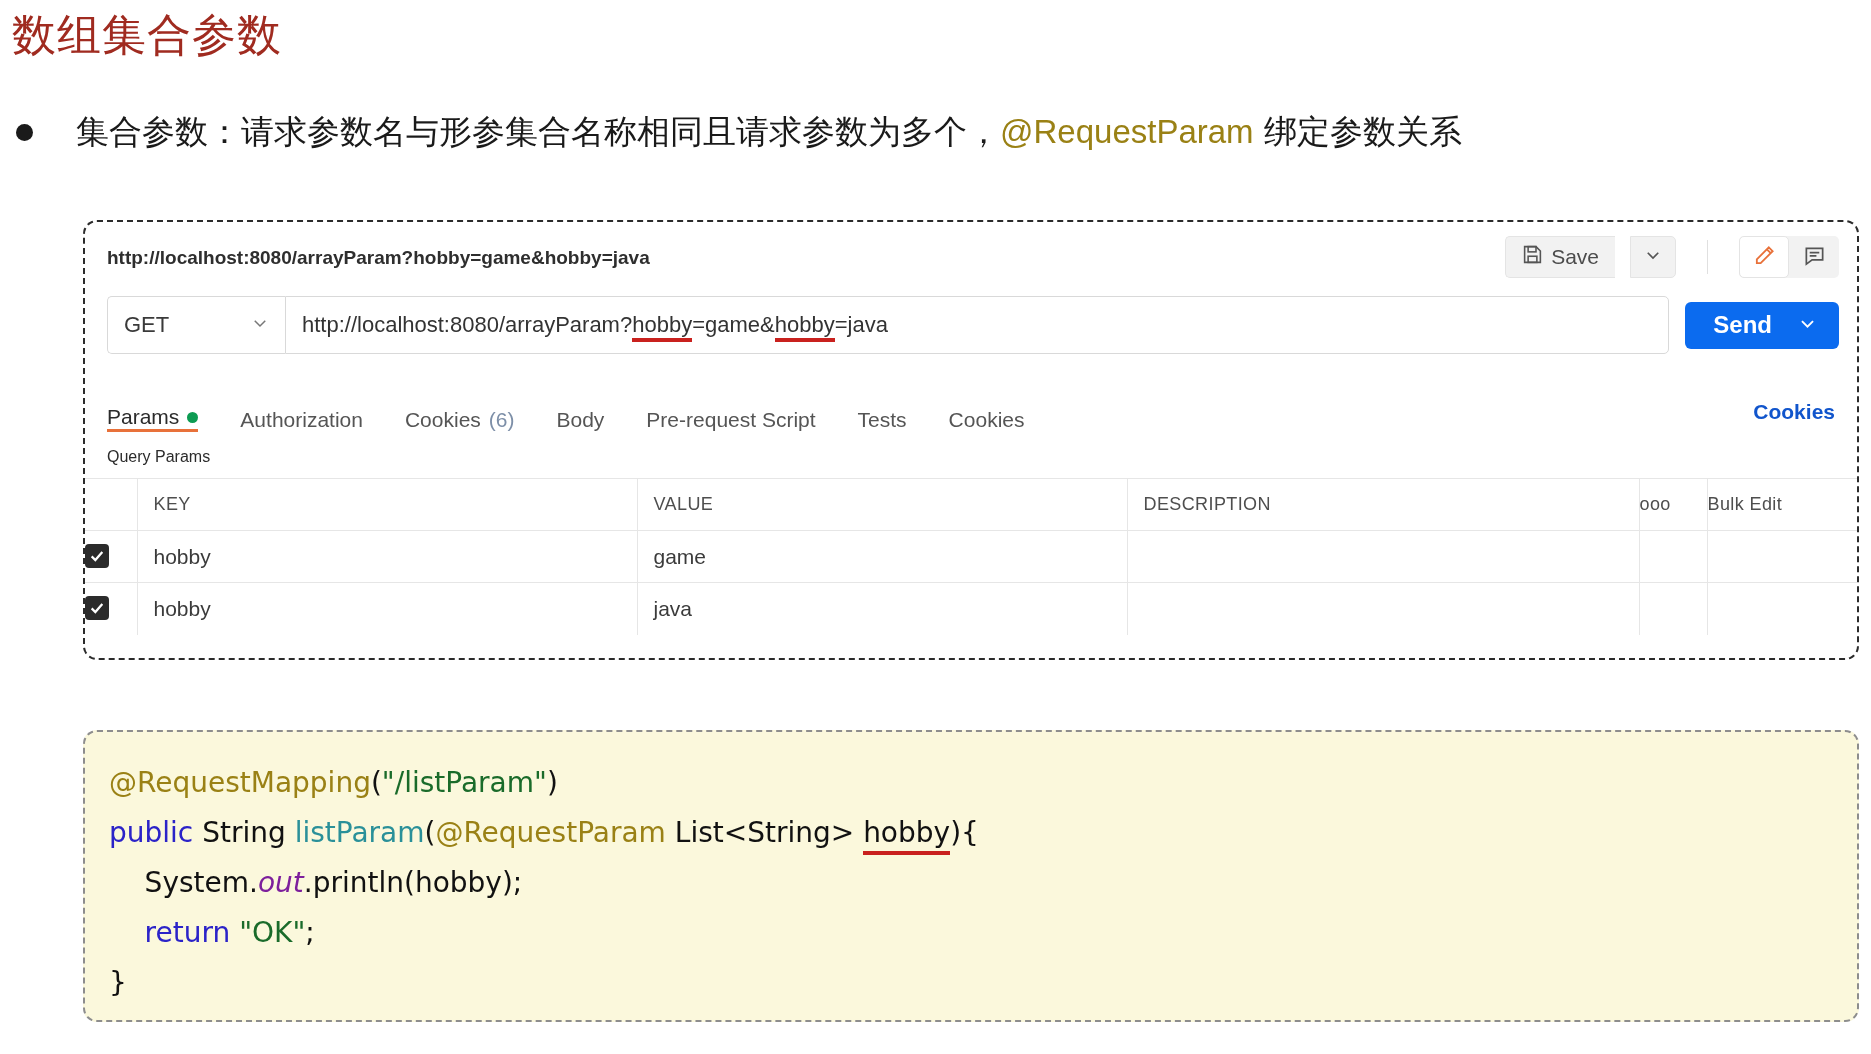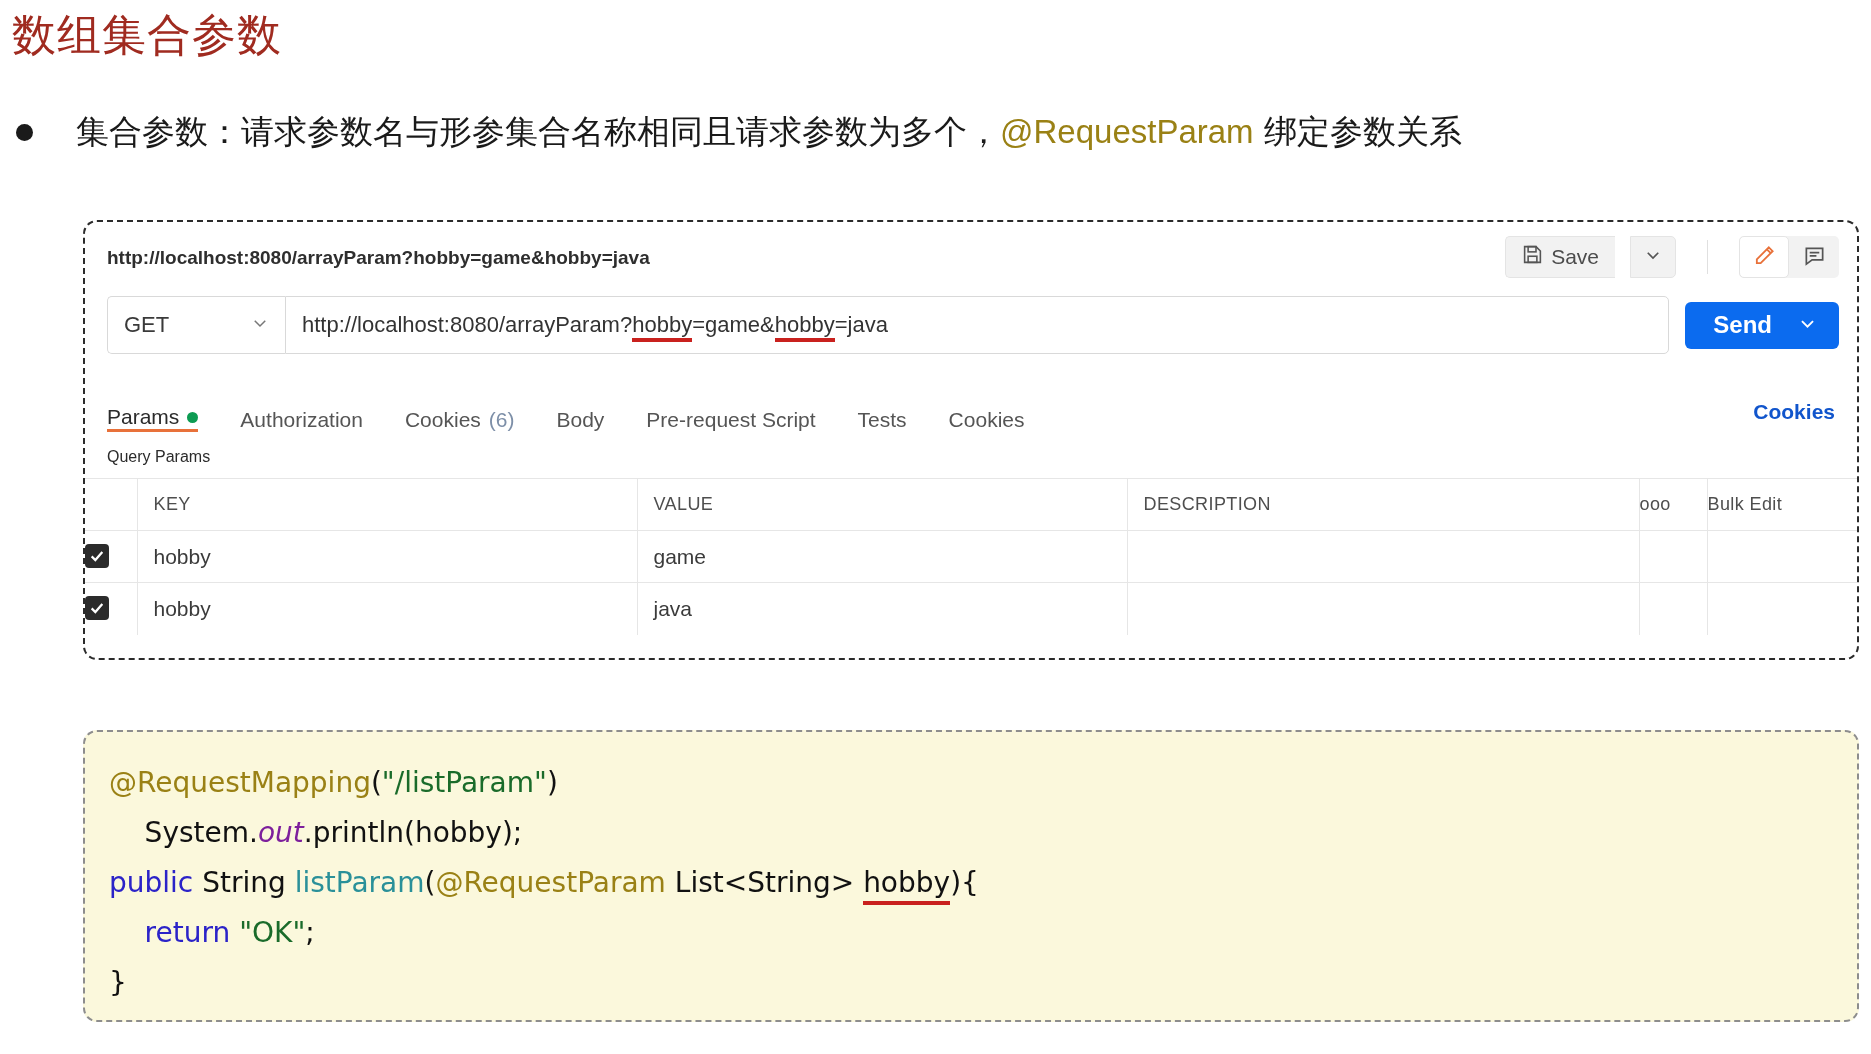--- a/index.html
+++ b/index.html
@@ -477,20 +477,20 @@
         <td></td>
         <td class="col-bulk"></td>
       </tr>
     </tbody>
   </table>
 </div>
 
 <div class="codebox">
   <div class="ln"><span class="c-ann">@RequestMapping</span><span>(</span><span class="c-str">"/listParam"</span><span>)</span></div>
 
+  <div class="ln"><span class="c-kw">public</span><span> String </span><span class="c-fn">listParam</span><span>(</span><span class="c-ann">@RequestParam</span><span> List&lt;String&gt; </span><span class="c-red-ul">hobby</span><span>){</span></div>
+
   <div class="ln">    <span>System.</span><span class="c-fld">out</span><span>.println(hobby);</span></div>
-
-  <div class="ln"><span class="c-kw">public</span><span> String </span><span class="c-fn">listParam</span><span>(</span><span class="c-ann">@RequestParam</span><span> List&lt;String&gt; </span><span class="c-red-ul">hobby</span><span>){</span></div>
 
   <div class="ln">    <span class="c-kw">return</span> <span class="c-str">"OK"</span><span>;</span></div>
 
   <div class="ln">}</div>
 </div>
 
 </body></html>

